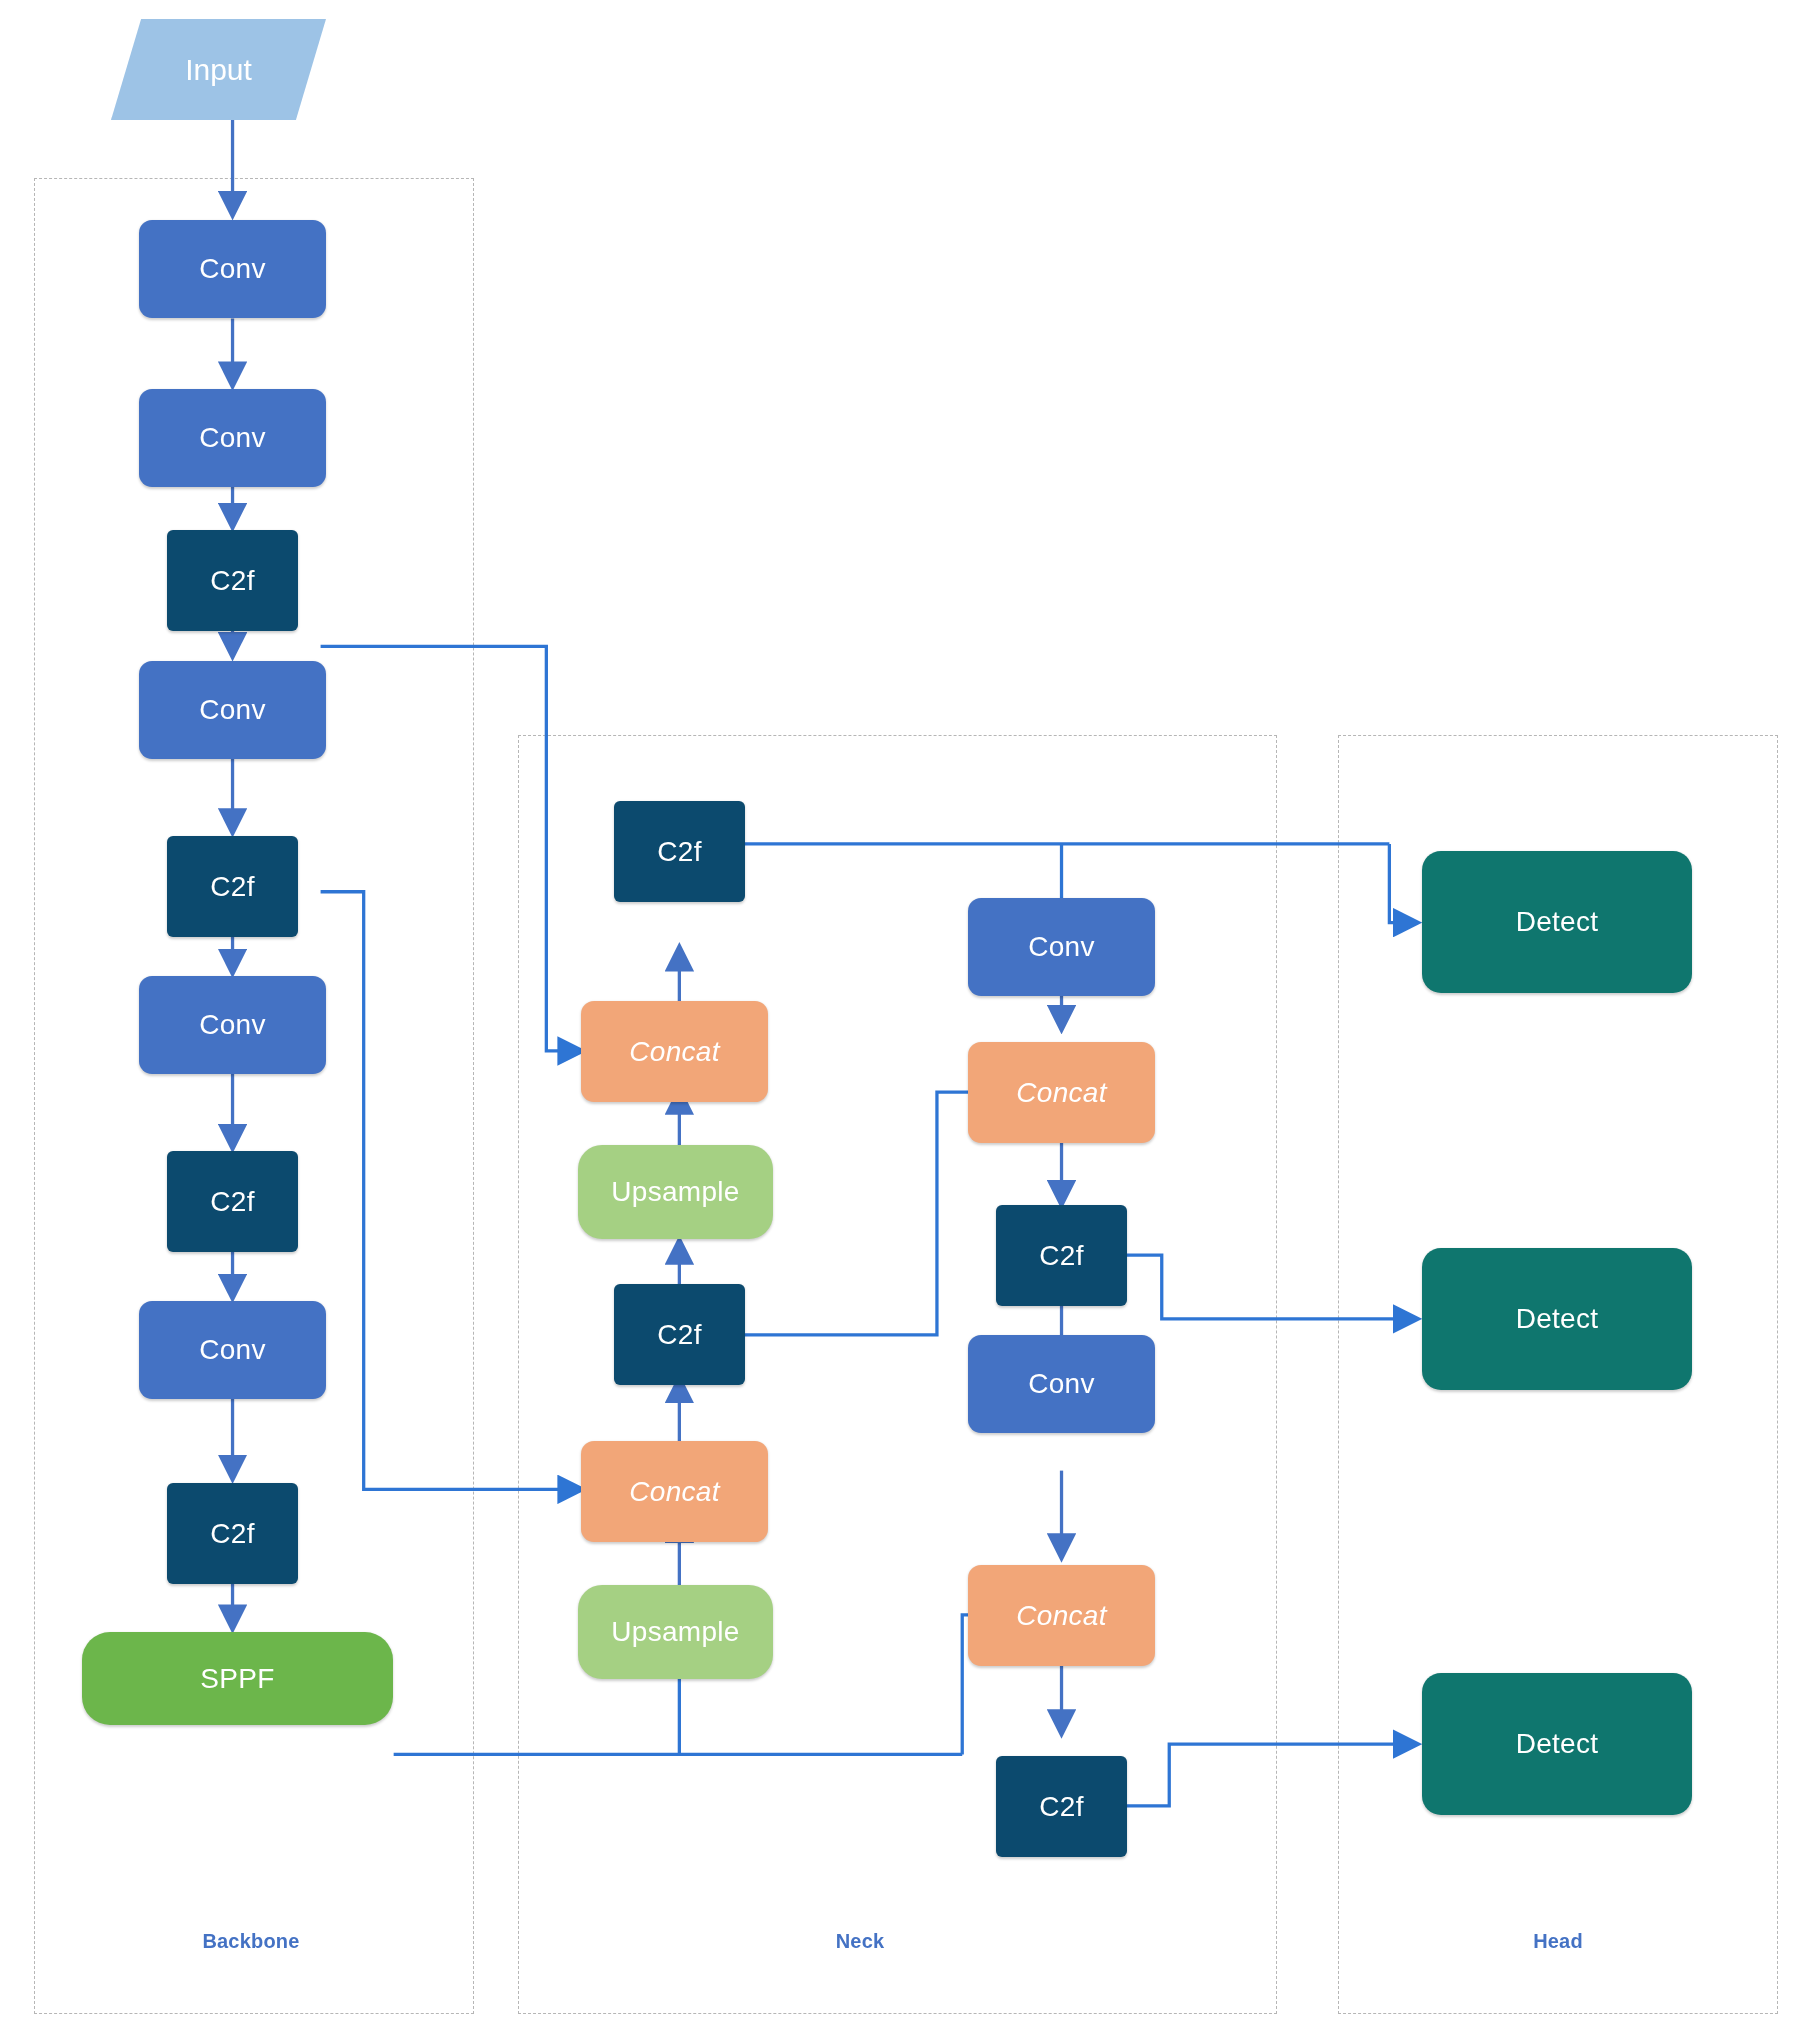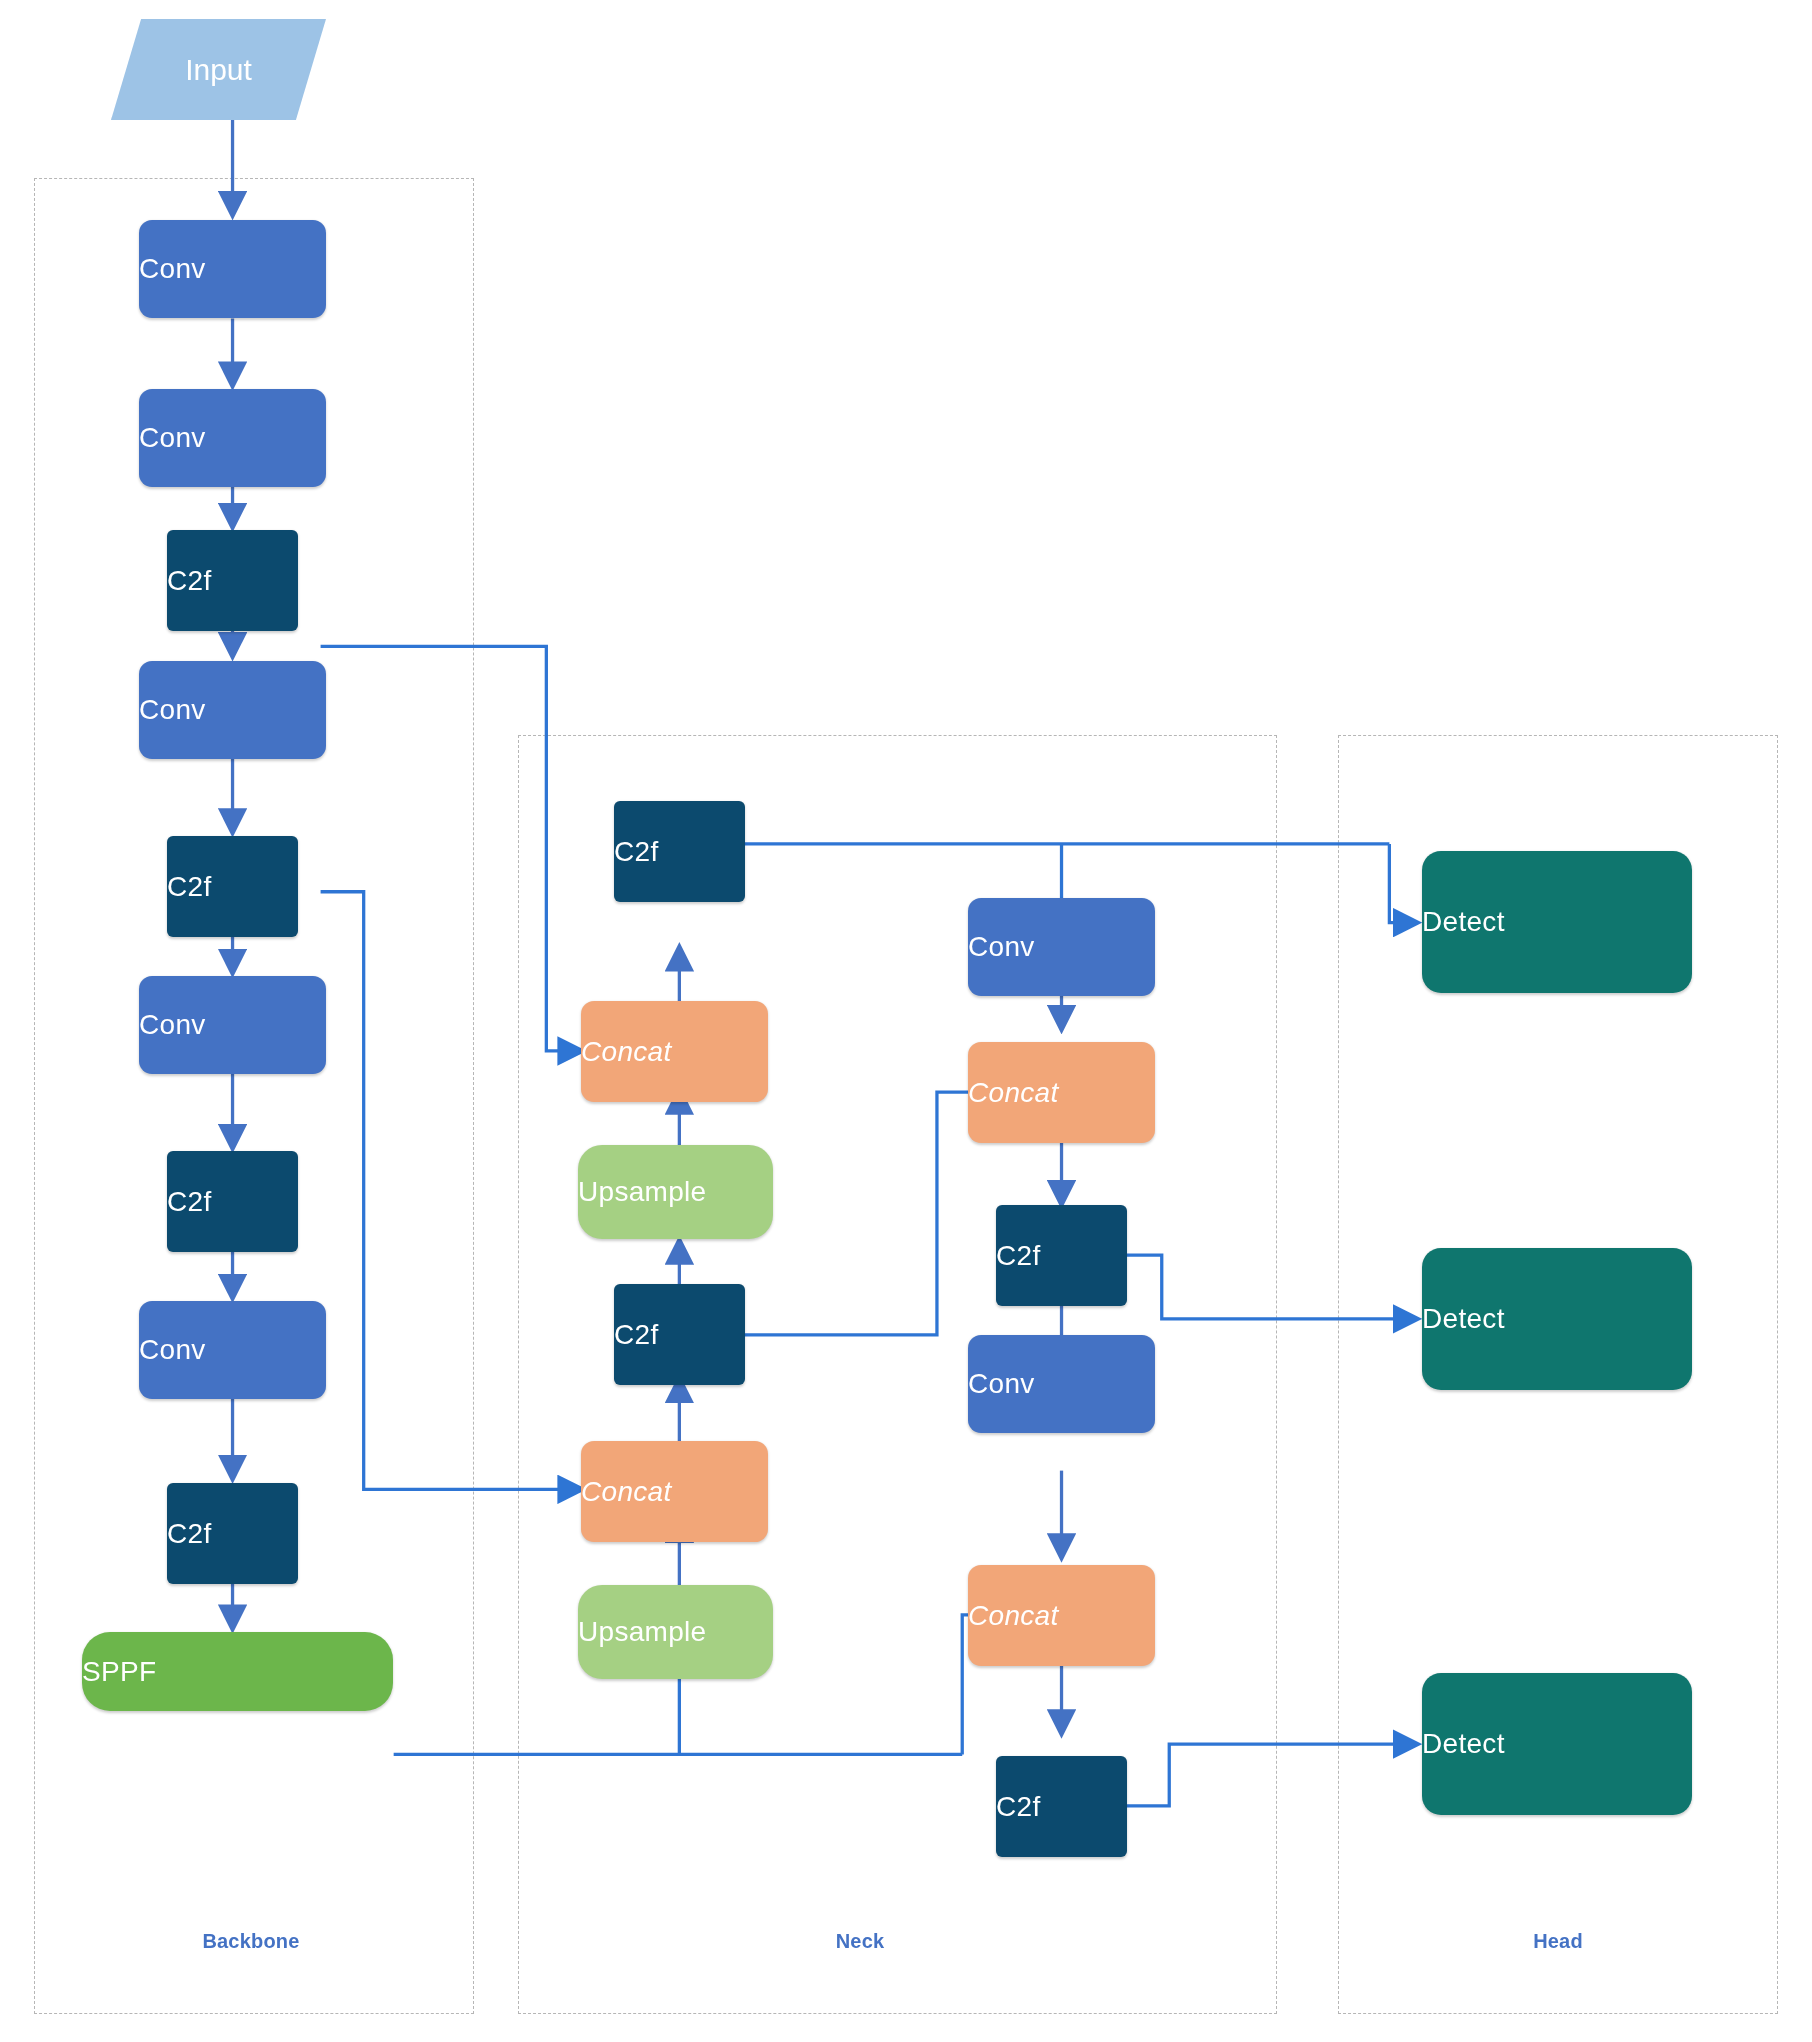--- a/index.html
+++ b/index.html
@@ -36,21 +36,21 @@
     white-space: nowrap;
     transform: translateX(-50%);
   }
 
   
   .node {
     position: absolute;
     box-sizing: border-box;
     display: flex;
     align-items: center;
-    justify-content: flex-start;
+    justify-content: center;
     color: #ffffff;
     font-size: 28px;
     font-weight: 400;
     letter-spacing: 0.3px;
     white-space: nowrap;
     box-shadow: 0 1.9px 2.8px rgba(0,0,0,.20);
     user-select: none;
   }
   .node.conv     { background: #4472c4; border-radius: 13px; }
   .node.c2f      { background: #0c4a6e; border-radius: 6px; }
@@ -175,21 +175,21 @@
   </div>
   <div class="node c2f" style="left:167px; top:1151px; width:131px; height:101px;">
     <span>C2f</span>
   </div>
   <div class="node conv" style="left:139px; top:1301px; width:187px; height:98px;">
     <span>Conv</span>
   </div>
   <div class="node c2f" style="left:167px; top:1483px; width:131px; height:101px;">
     <span>C2f</span>
   </div>
-  <div class="node sppf" style="left:82px; top:1632px; width:311px; height:79px;">
+  <div class="node sppf" style="left:82px; top:1632px; width:311px; height:93px;">
     <span>SPPF</span>
   </div>
 
   <div class="node c2f" style="left:614px; top:801px; width:131px; height:101px;">
     <span>C2f</span>
   </div>
   <div class="node concat" style="left:581px; top:1001px; width:187px; height:101px;">
     <span>Concat</span>
   </div>
   <div class="node upsample" style="left:578px; top:1145px; width:195px; height:94px;">

